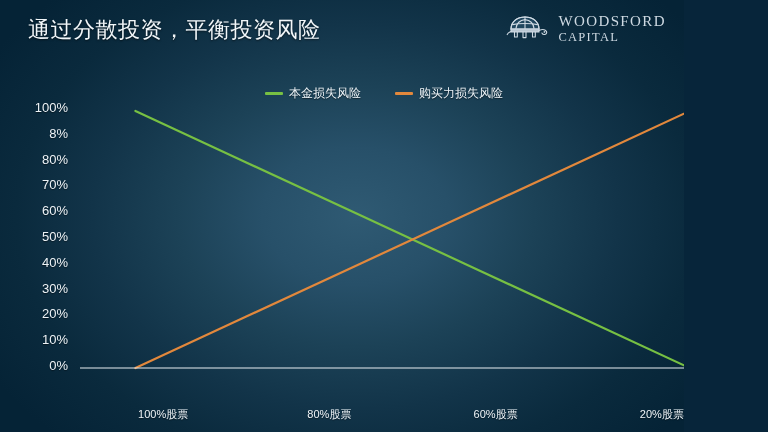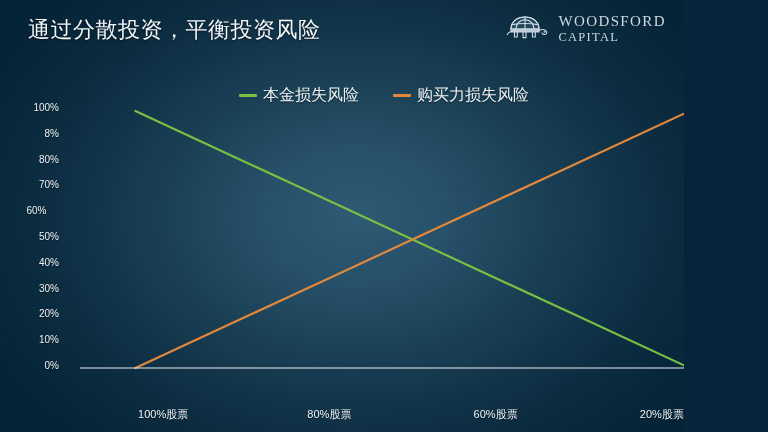--- a/index.html
+++ b/index.html
@@ -81,21 +81,21 @@
     gap: 6px;
     pointer-events: auto;
   }
   .legend-swatch {
     width: 18px;
     height: 2.5px;
     border-radius: 1px;
     display: block;
   }
   .legend-label {
-    font-size: 16px;
+    font-size: 12px;
     color: #eef4f8;
     white-space: nowrap;
     text-shadow: 0 1px 1px rgba(0,0,0,0.5);
   }
 
   
   #chart-area {
     position: absolute;
     left: 0;
     top: 105px;
@@ -104,24 +104,24 @@
   }
   #y-axis {
     position: absolute;
     left: 30px;
     top: 2px;
     width: 45px;
     height: 258px;
   }
   .y-tick {
     position: absolute;
-    right: 16px;
+    right: 7px;
     width: 45px;
     text-align: right;
-    font-size: 10px;
+    font-size: 13px;
     color: #edf3f7;
     transform: translateY(-50%);
     white-space: nowrap;
     text-shadow: 0 1px 1px rgba(0,0,0,0.45);
   }
   #plot {
     position: absolute;
     left: 80px;
     top: 2px;
     width: 665px;
@@ -188,21 +188,21 @@
         <span class="legend-label">购买力损失风险</span>
       </div>
     </div>
 
   <div id="chart-area">
     <div id="y-axis">
         <div class="y-tick" style="top: 0px;">100%</div>
         <div class="y-tick" style="top: 25.8px;">8%</div>
         <div class="y-tick" style="top: 51.6px;">80%</div>
         <div class="y-tick" style="top: 77.4px;">70%</div>
-        <div class="y-tick" style="top: 103.2px; text-align: center;">60%</div>
+        <div class="y-tick" style="top: 103.2px;">60%</div>
         <div class="y-tick" style="top: 129px;">50%</div>
         <div class="y-tick" style="top: 154.8px;">40%</div>
         <div class="y-tick" style="top: 180.6px;">30%</div>
         <div class="y-tick" style="top: 206.4px;">20%</div>
         <div class="y-tick" style="top: 232.2px;">10%</div>
         <div class="y-tick" style="top: 258px;">0%</div>
       </div>
     <div id="plot">
       <svg id="plot-svg" viewBox="0 0 665 262" preserveAspectRatio="none">
         <g id="series-group">

